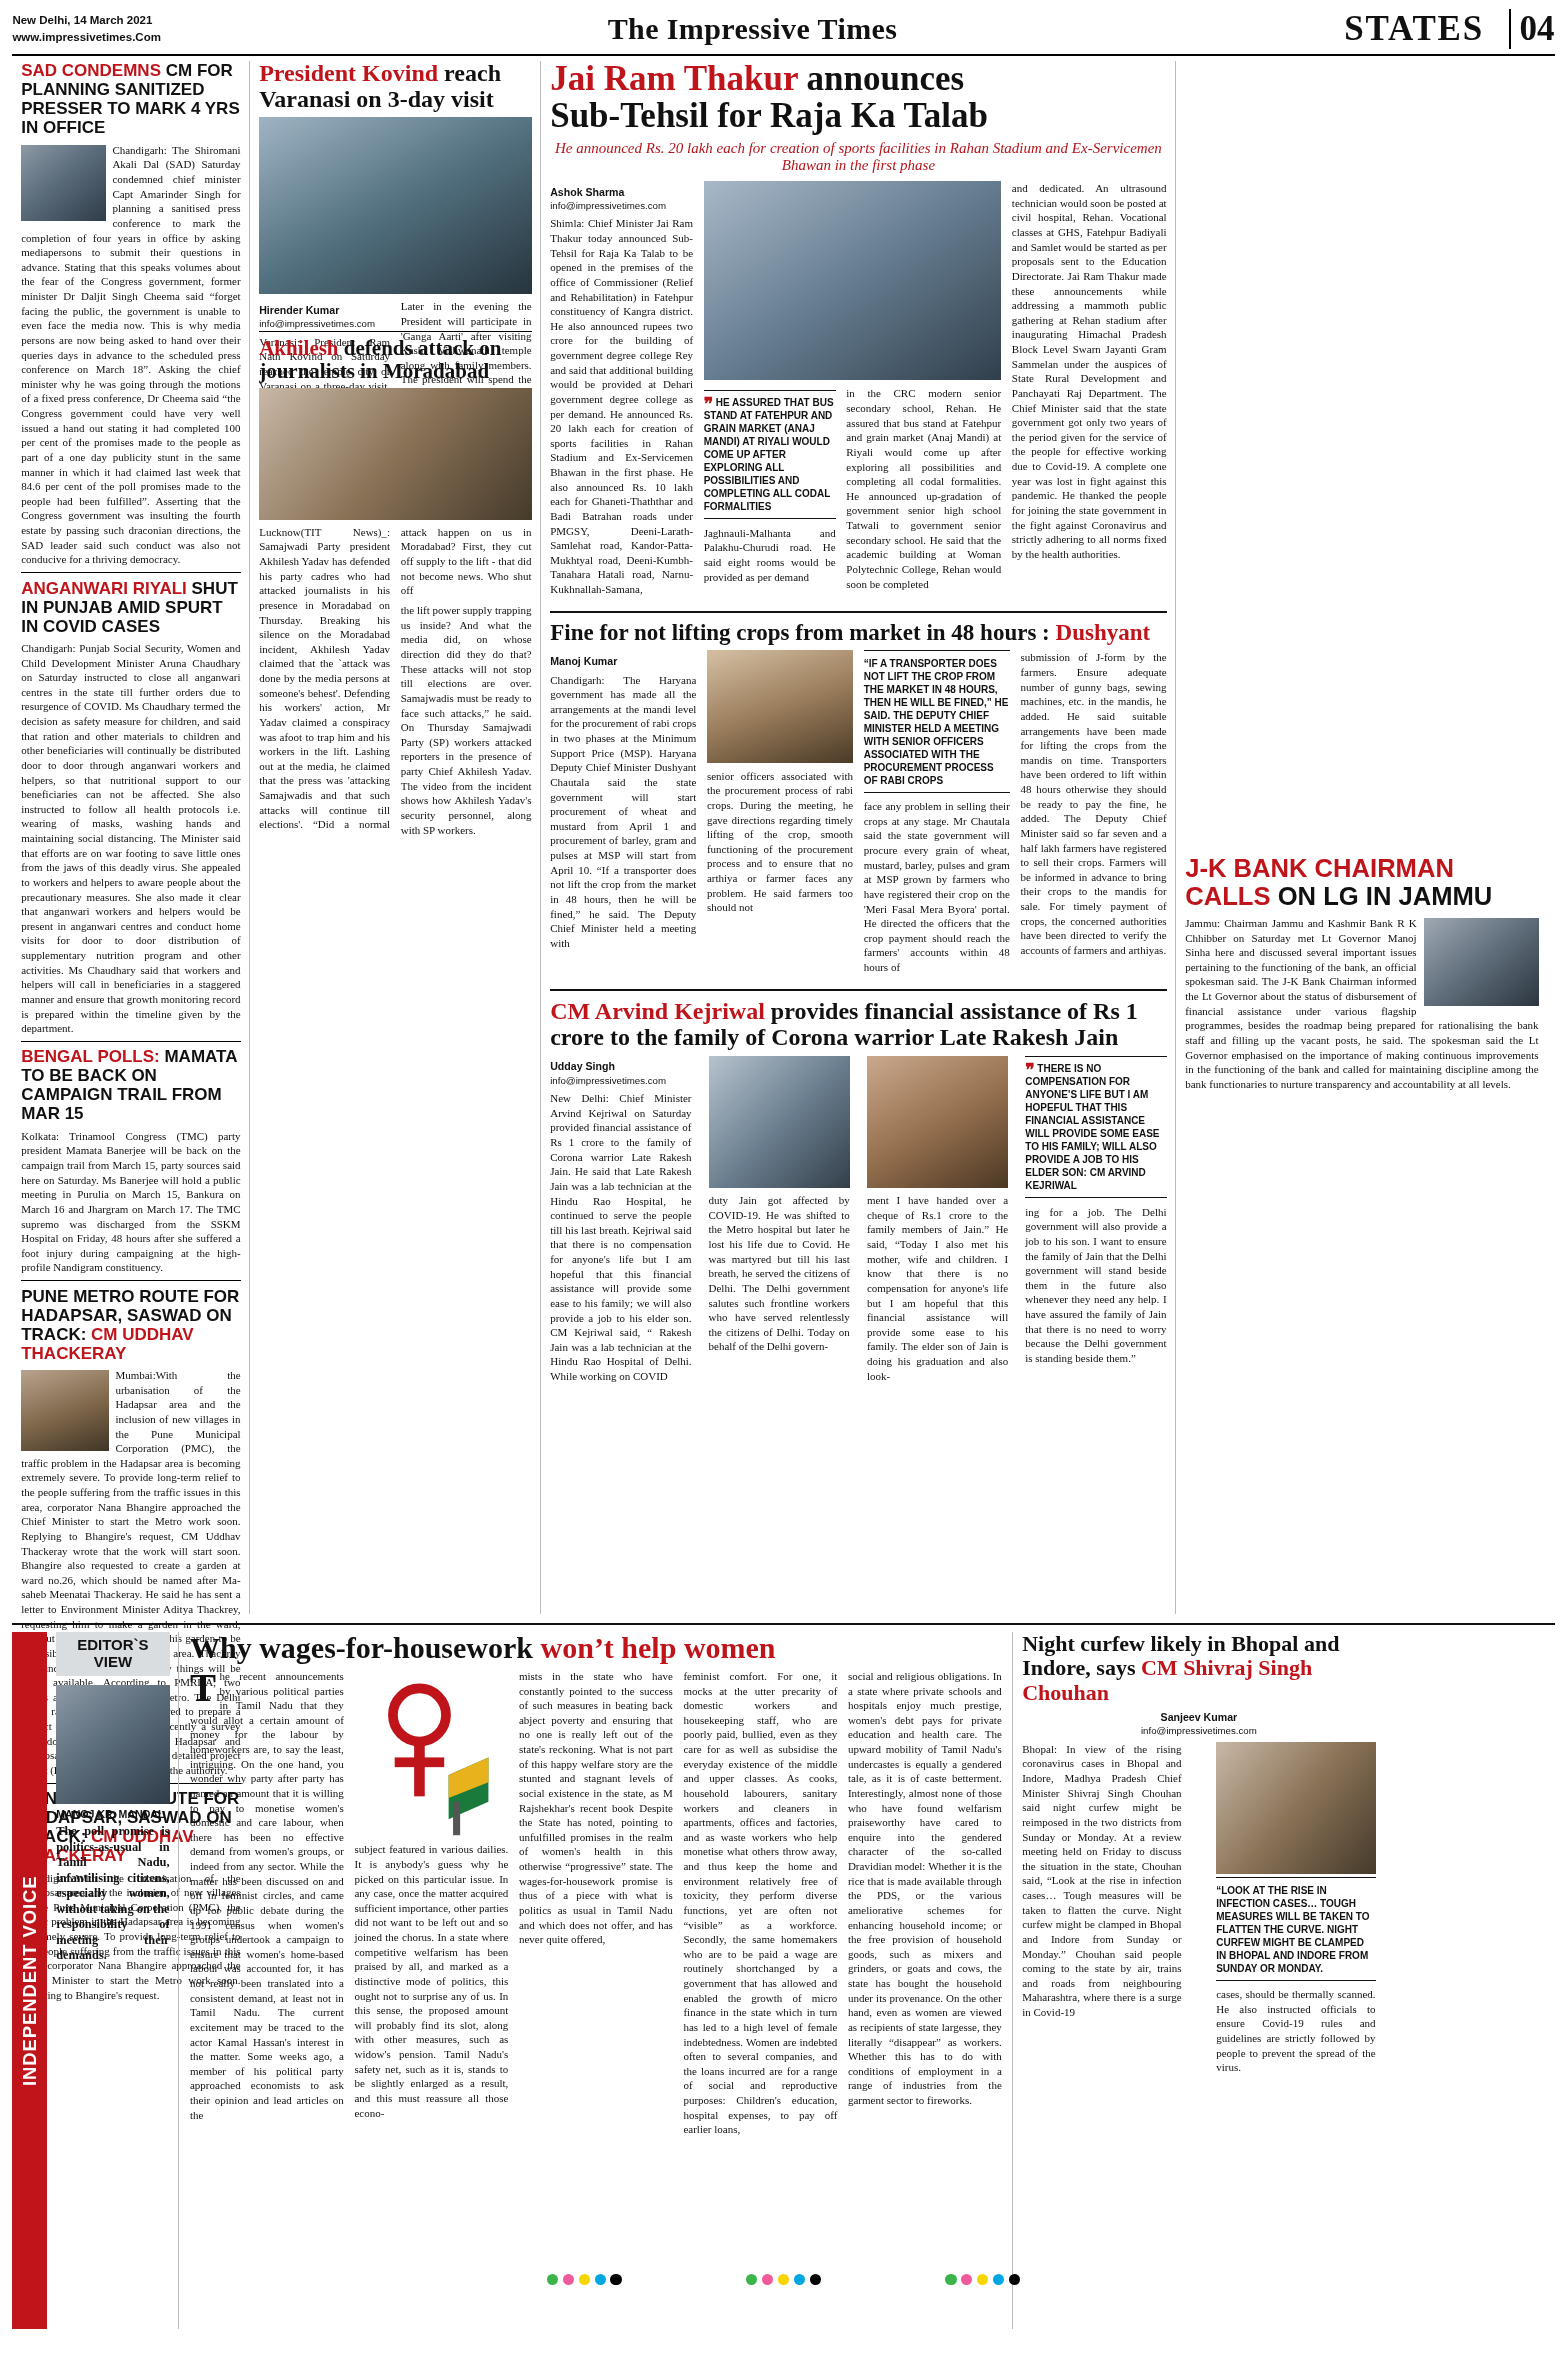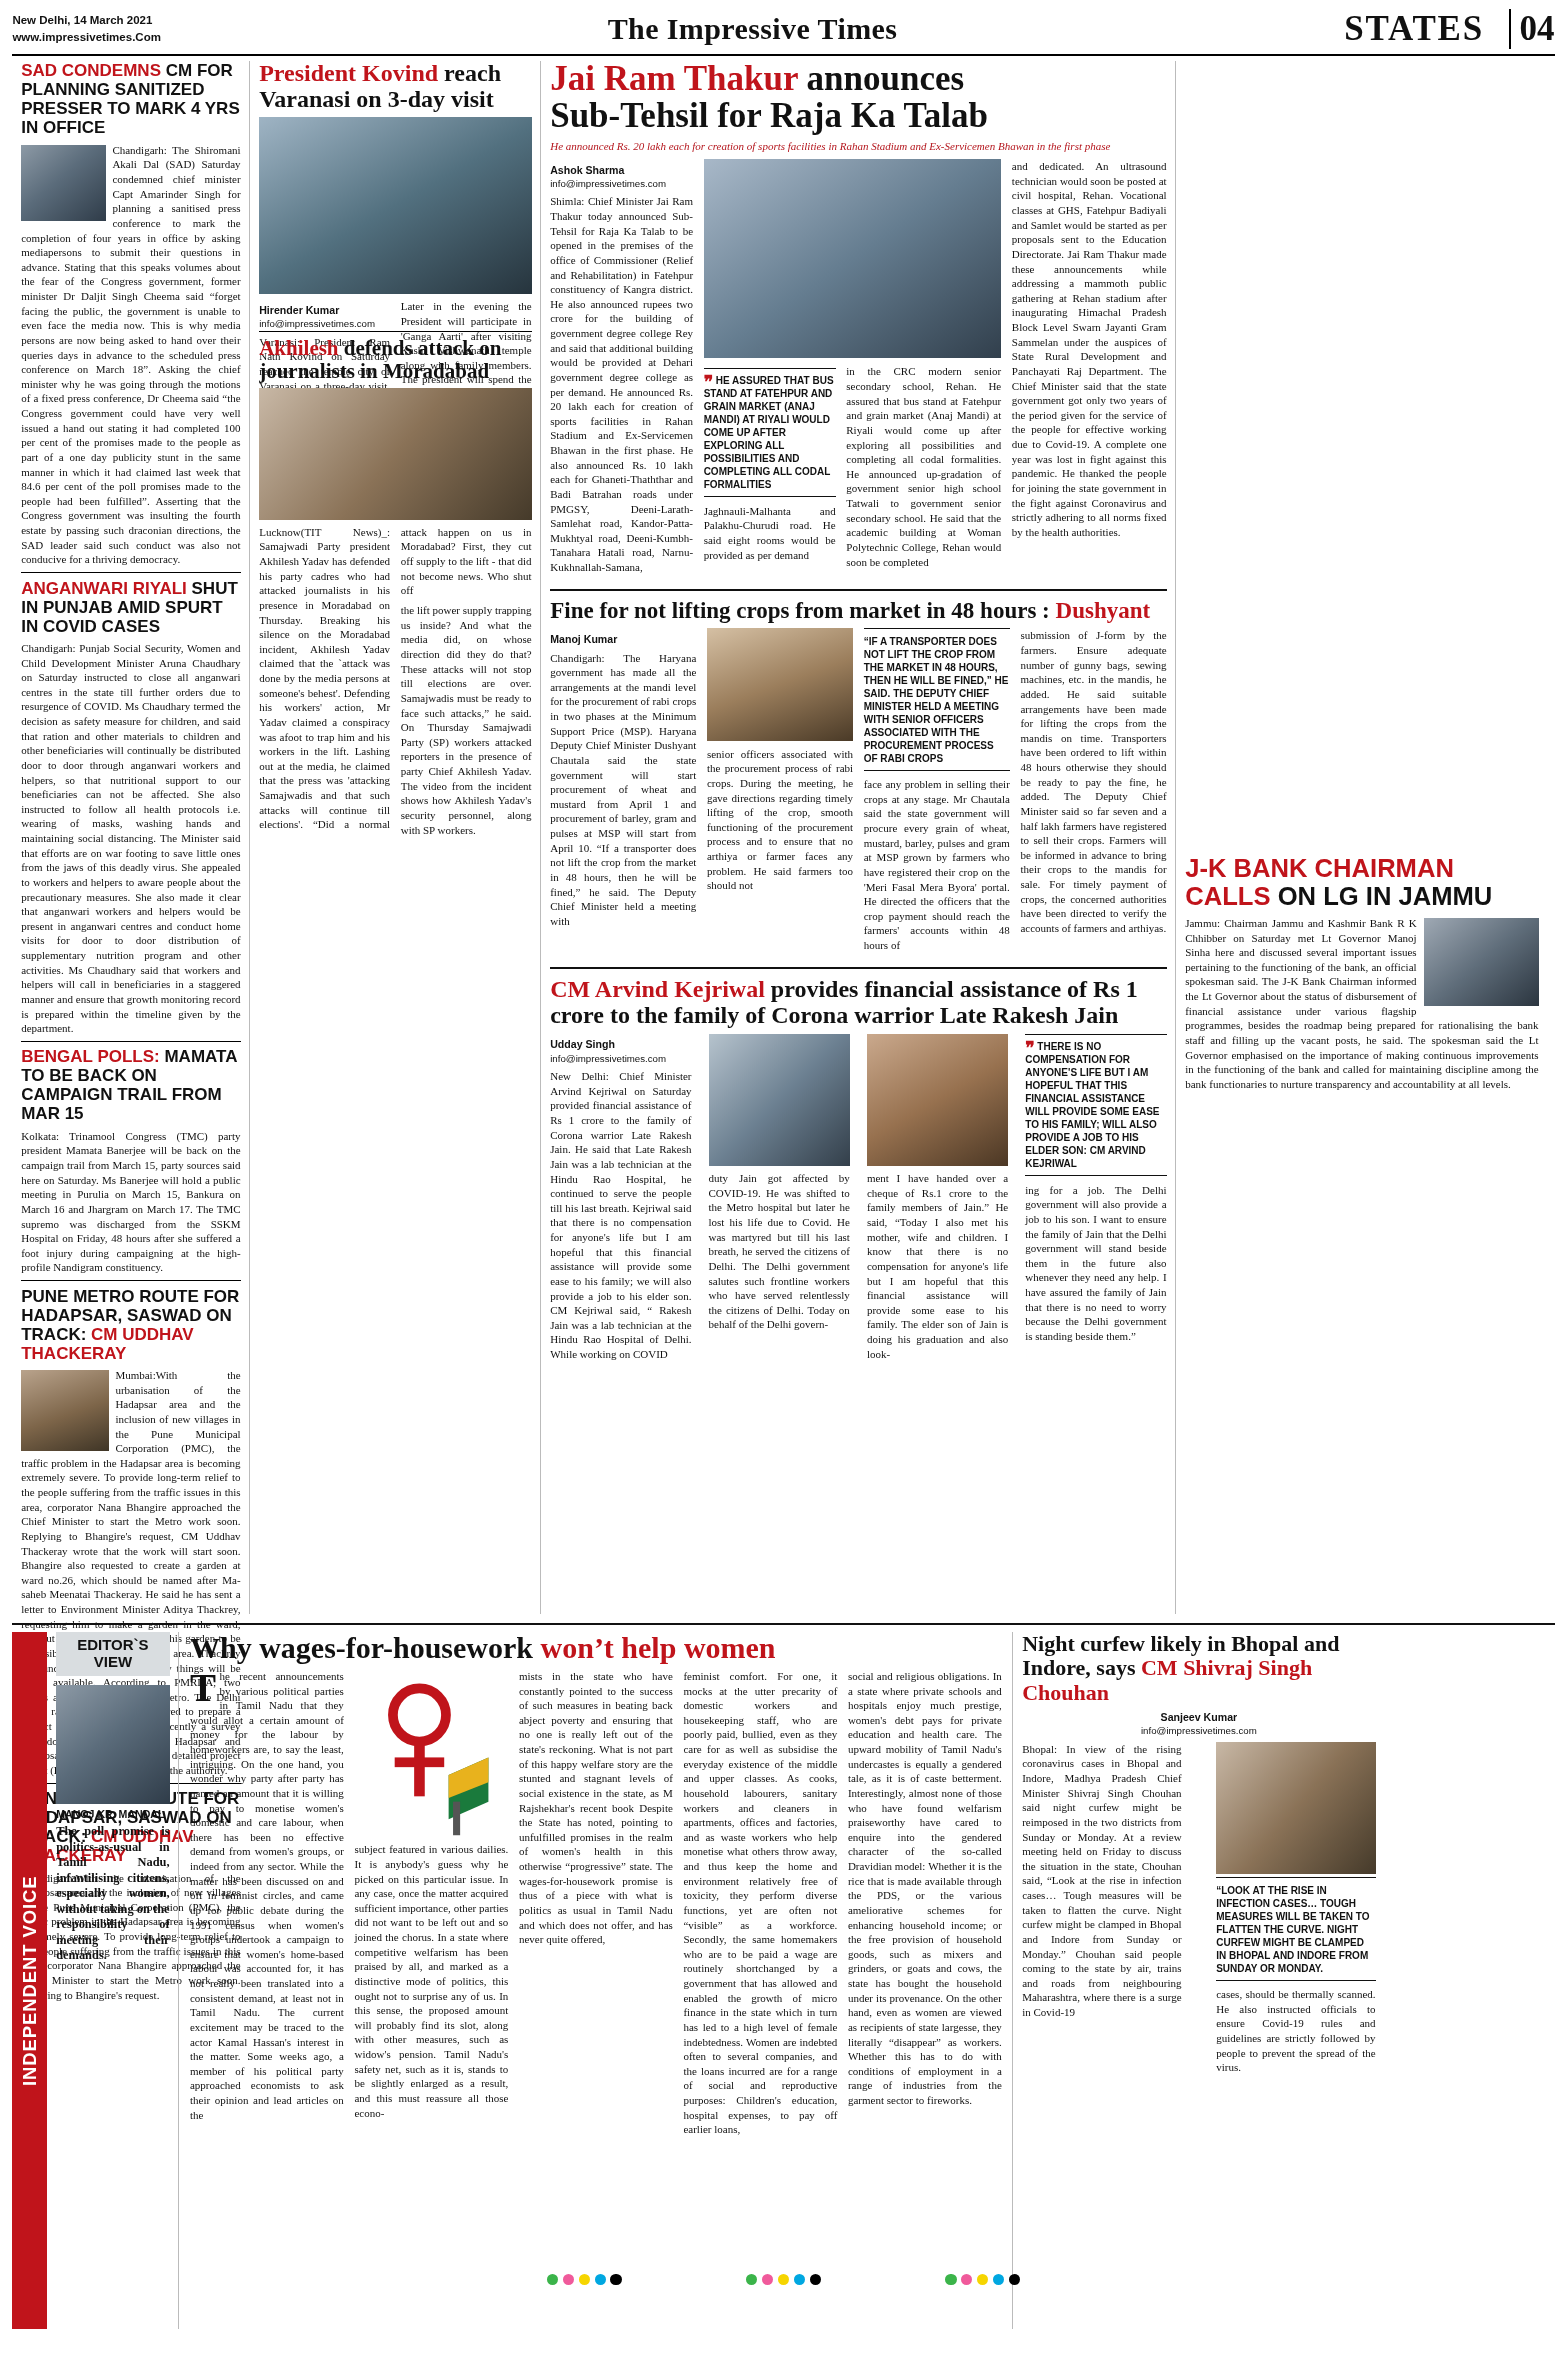--- a/index.html
+++ b/index.html
@@ -68,22 +68,22 @@
   .ph-grad2 { background:linear-gradient(160deg,#b9a38c,#7d6549 55%,#3f3526); }
   .ph-grad3 { background:linear-gradient(150deg,#9fb4c4,#52707f 50%,#26343d); }
   .ph-grad4 { background:linear-gradient(130deg,#c8b8a6,#8a7257 50%,#453a2a); }
   .ph-grad5 { background:linear-gradient(145deg,#a8b8c8,#657d90 50%,#313f4c); }
   .ph-grad6 { background:linear-gradient(160deg,#d5c0a4,#9b7e5c 50%,#4a3a27); }
   .ph-grad7 { background:linear-gradient(135deg,#b6c3cd,#6c8091 50%,#333f4a); }
   .ph-grad8 { background:linear-gradient(150deg,#caa98d,#97714f 50%,#4b3724); }
   .ph-grad9 { background:linear-gradient(140deg,#9fa9b4,#5f6d7a 50%,#2b353f); }
 
   .subdeck {
-    font-family:"Liberation Serif", serif; font-style:italic; font-size:11px;
-    color:#b4151c; text-align:left; margin:3.5px 0 7px;
+    font-family:"Liberation Serif", serif; font-style:italic; font-size:15px;
+    color:#b4151c; text-align:center; margin:3.5px 0 7px;
   }
 
   
   .indvoice {
     width:35px; background:#c0141b; color:#fff;
     display:flex; align-items:center; justify-content:center;
     writing-mode:vertical-rl; transform:rotate(180deg);
     font-family:"Liberation Sans", sans-serif; font-weight:bold; font-size:18.5px; letter-spacing:0.9px;
   }
   .editors {

